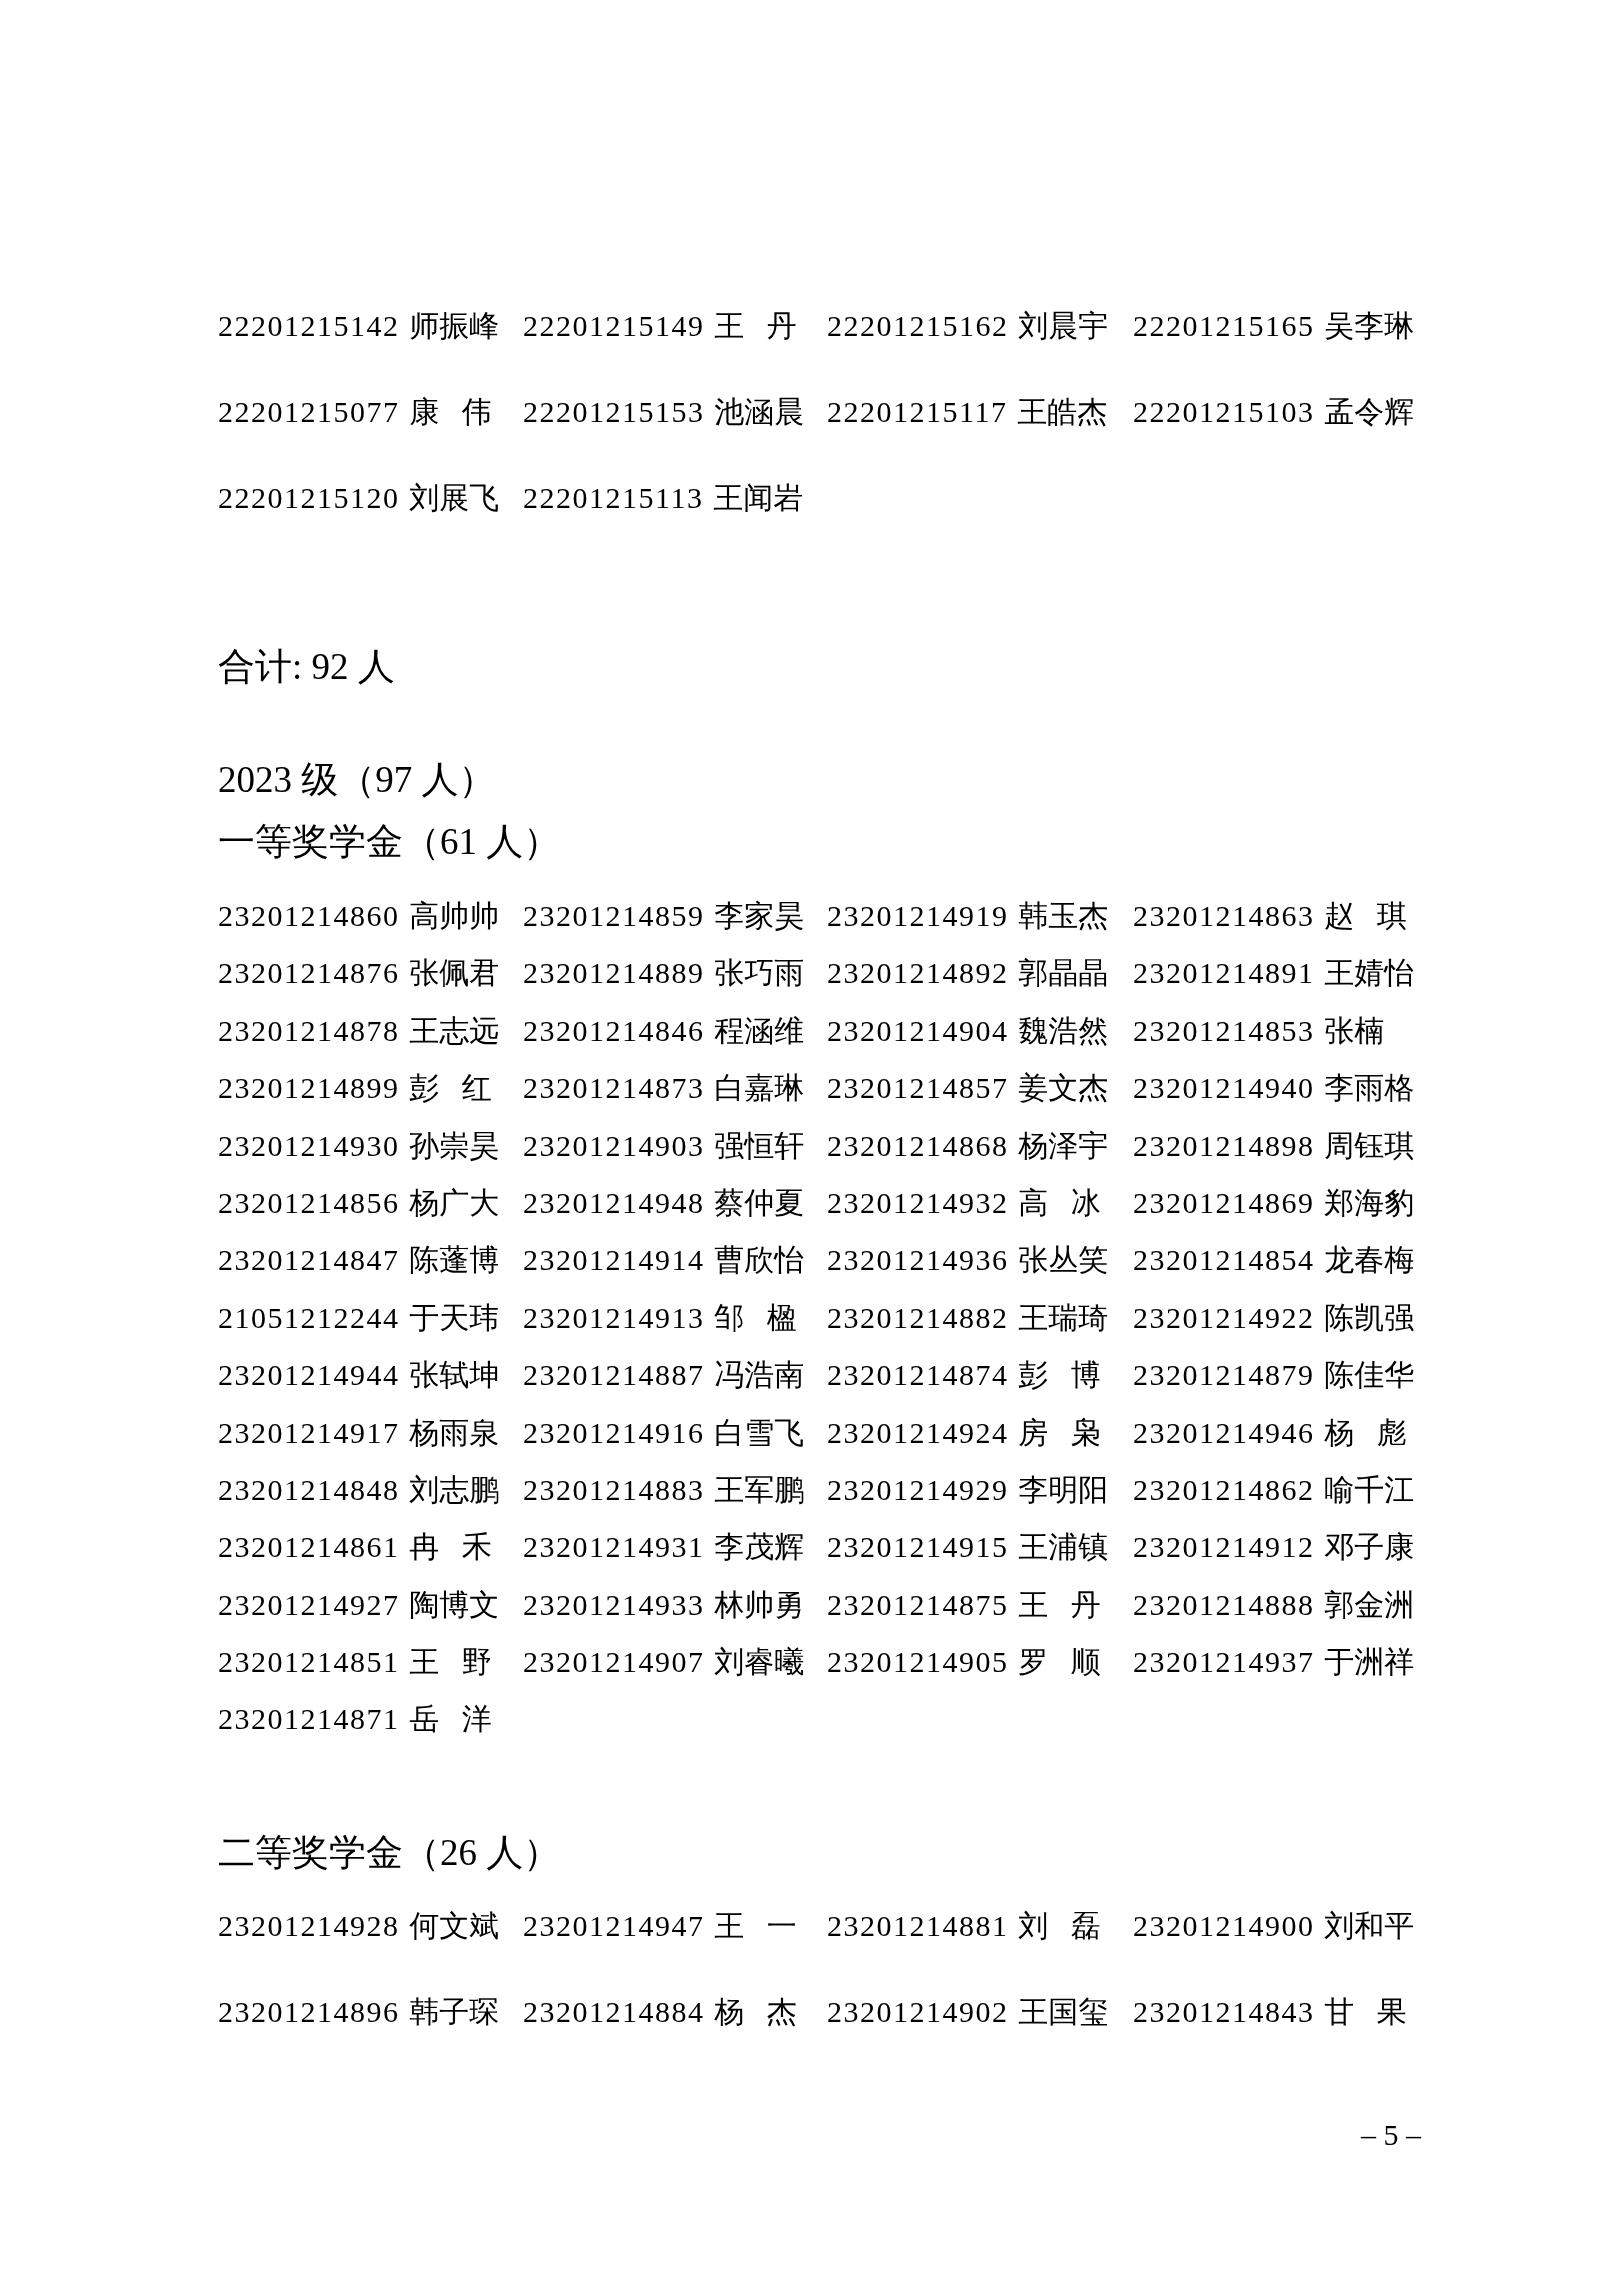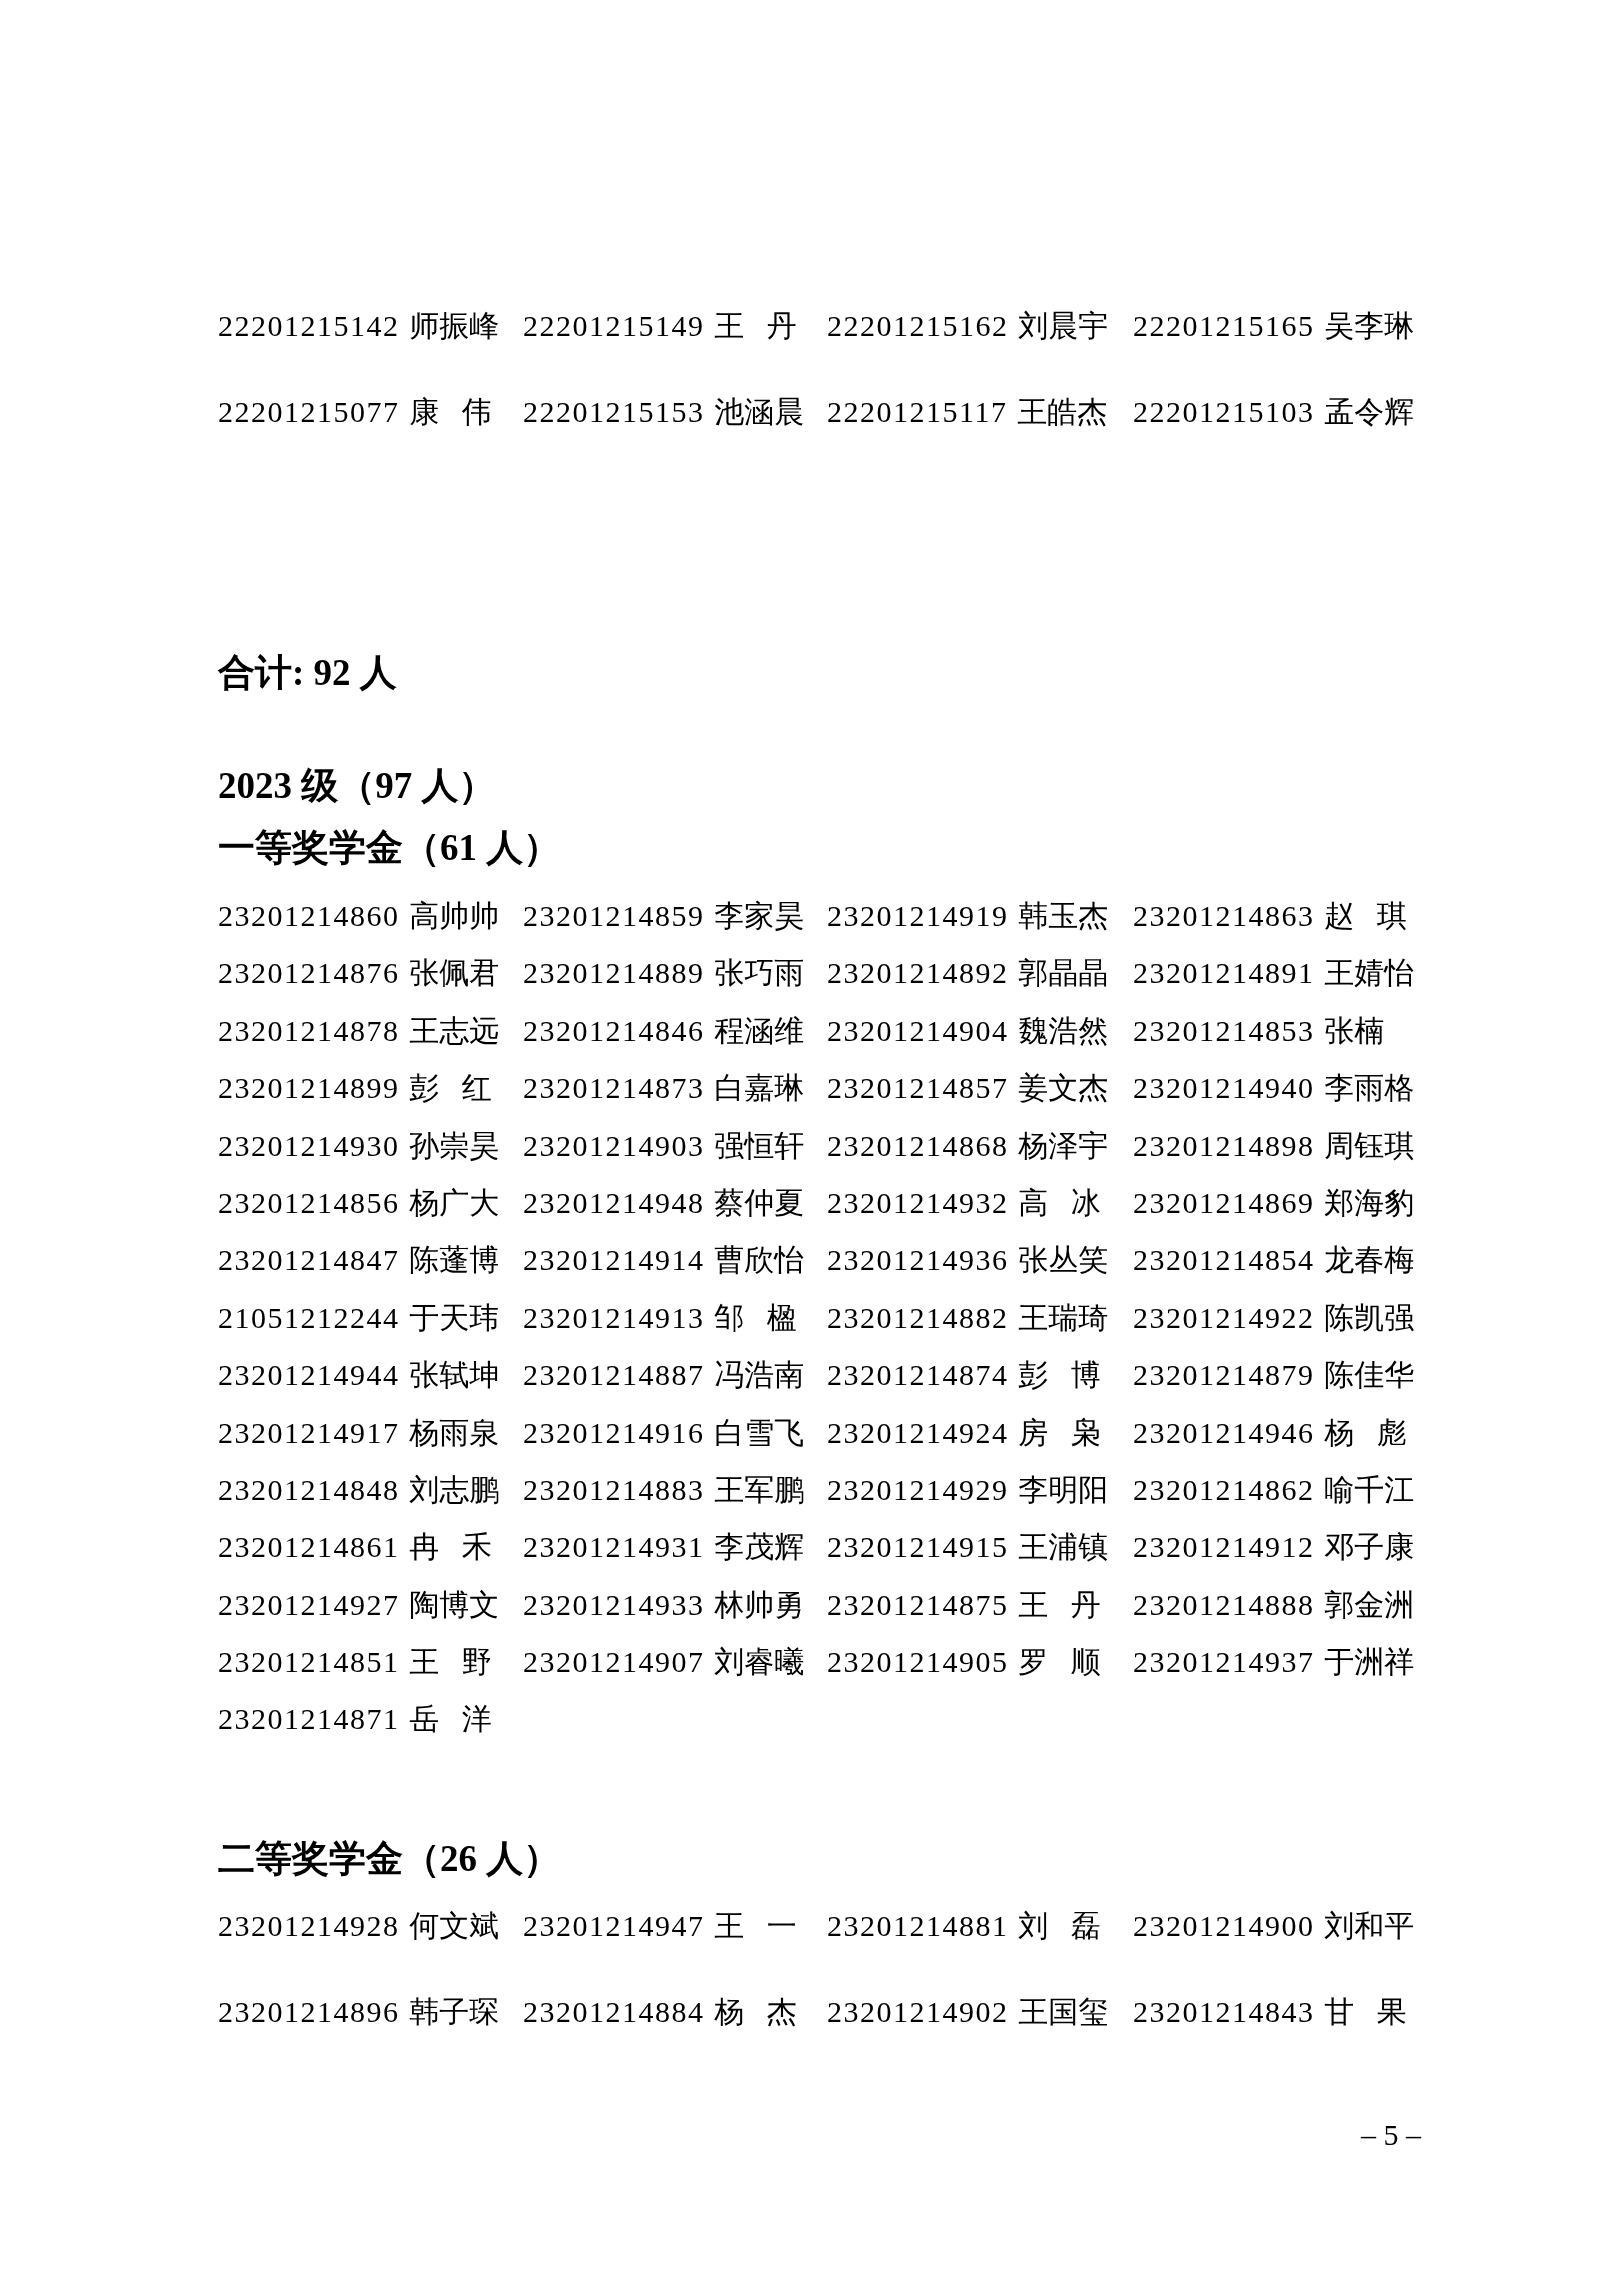--- a/index.html
+++ b/index.html
@@ -32,25 +32,24 @@
   .col1 { left: 305px; }
   .col2 { left: 609px; }
   .col3 { left: 915px; }
 
   .sid   { letter-spacing: 1.5px; }
   .sname { margin-left: 9.8px; white-space: pre; }
 
   .heading {
     position: absolute;
     left: 0;
-    font-weight: bold;
+    font-weight: normal;
     font-size: 37px;
     line-height: 39px;
     white-space: pre;
-    margin-top: 6px;
   }
   #total-line  { top: 647px; }
   #grade-heading { top: 760px; }
   #fc-heading  { top: 822px; }
   #sc-heading  { top: 1833px; }
 
   .footer {
     position: absolute;
     top: 2120px;
     right: 196px;
@@ -71,20 +70,24 @@
           <span class="entry col1"><span class="sid">22201215149</span><span class="sname">王   丹</span></span>
           <span class="entry col2"><span class="sid">22201215162</span><span class="sname">刘晨宇</span></span>
           <span class="entry col3"><span class="sid">22201215165</span><span class="sname">吴李琳</span></span>
         </div>
         <div class="row row-wide">
           <span class="entry col0"><span class="sid">22201215077</span><span class="sname">康   伟</span></span>
           <span class="entry col1"><span class="sid">22201215153</span><span class="sname">池涵晨</span></span>
           <span class="entry col2"><span class="sid">22201215117</span><span class="sname">王皓杰</span></span>
           <span class="entry col3"><span class="sid">22201215103</span><span class="sname">孟令辉</span></span>
         </div>
+        <div class="row row-wide">
+          <span class="entry col0"><span class="sid">22201215120</span><span class="sname">刘展飞</span></span>
+          <span class="entry col1"><span class="sid">22201215113</span><span class="sname">王闻岩</span></span>
+        </div>
       </div>
 
     <div id="total-line" class="heading">合计: 92 人</div>
 
     <div id="grade-heading" class="heading">2023 级（97 人）</div>
 
     <div id="fc-heading" class="heading">一等奖学金（61 人）</div>
 
     <div id="fc-list" class="list">
         <div class="row row-tight">

